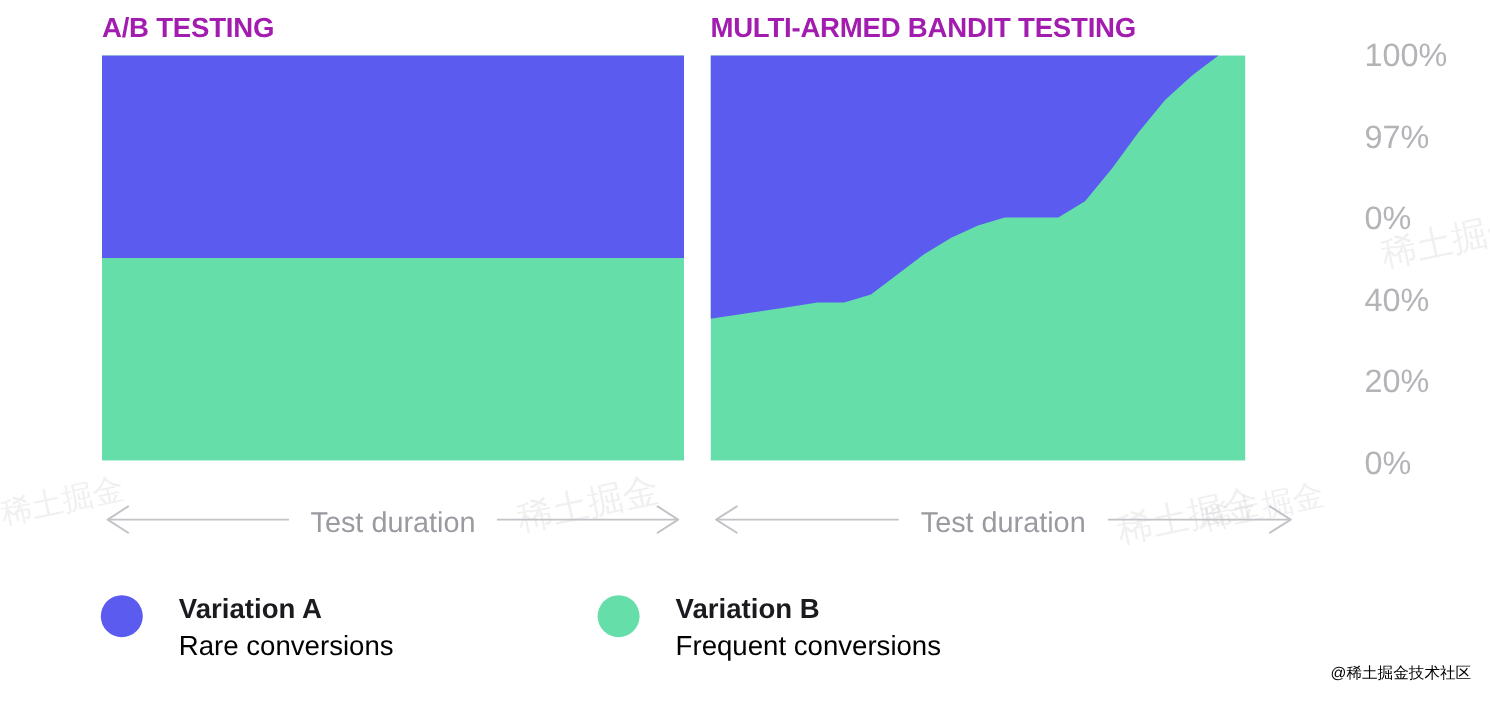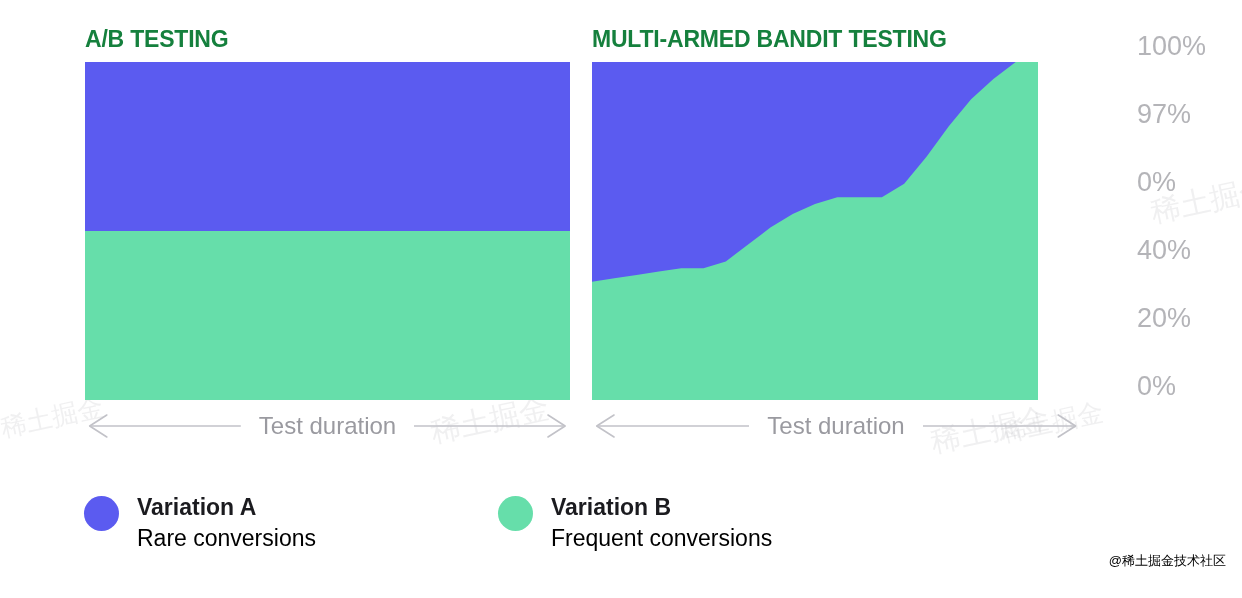--- a/index.html
+++ b/index.html
@@ -19,24 +19,24 @@
   
   .panel {
     position: absolute;
   }
   #panel-ab      { left: 85px;  top: 8px; width: 485px; }
   #panel-bandit  { left: 592px; top: 8px; width: 446px; }
 
   .panel-title {
     font-size: 23px;
     font-weight: bold;
-    color: #15803d;
+    color: #a21caf;
     letter-spacing: -0.2px;
     line-height: 30px;
-    margin: 16px 0 8px 0;
+    margin: 0 0 8px 0;
     white-space: nowrap;
   }
 
   .plot {
     position: relative;
     height: 338px;
     width: 100%;
     overflow: hidden;
     background: #ffffff;
   }
@@ -59,21 +59,21 @@
     line-height: 1;
     white-space: nowrap;
   }
 
   
   .duration-axis {
     position: absolute;
     top: 404px;
     height: 44px;
     display: flex;
-    align-items: center;
+    align-items: flex-end;
     gap: 0px;
   }
   #duration-ab     { left: 85px;  width: 485px; }
   #duration-bandit { left: 592px; width: 488px; }
 
   .dur-arrow {
     flex: 1 1 auto;
     height: 30px;
     position: relative;
   }
@@ -91,21 +91,21 @@
   #legend {
     position: absolute;
     left: 84px;
     top: 492px;
     display: flex;
     gap: 0;
   }
   .legend-item {
     display: flex;
     align-items: flex-start;
-    gap: 18px;
+    gap: 30px;
   }
   #legend-item-a { width: 414px; }
   .legend-dot {
     flex: 0 0 auto;
     width: 35px;
     height: 35px;
     border-radius: 50%;
     margin-top: 4px;
   }
   .legend-text { display: flex; flex-direction: column; }

